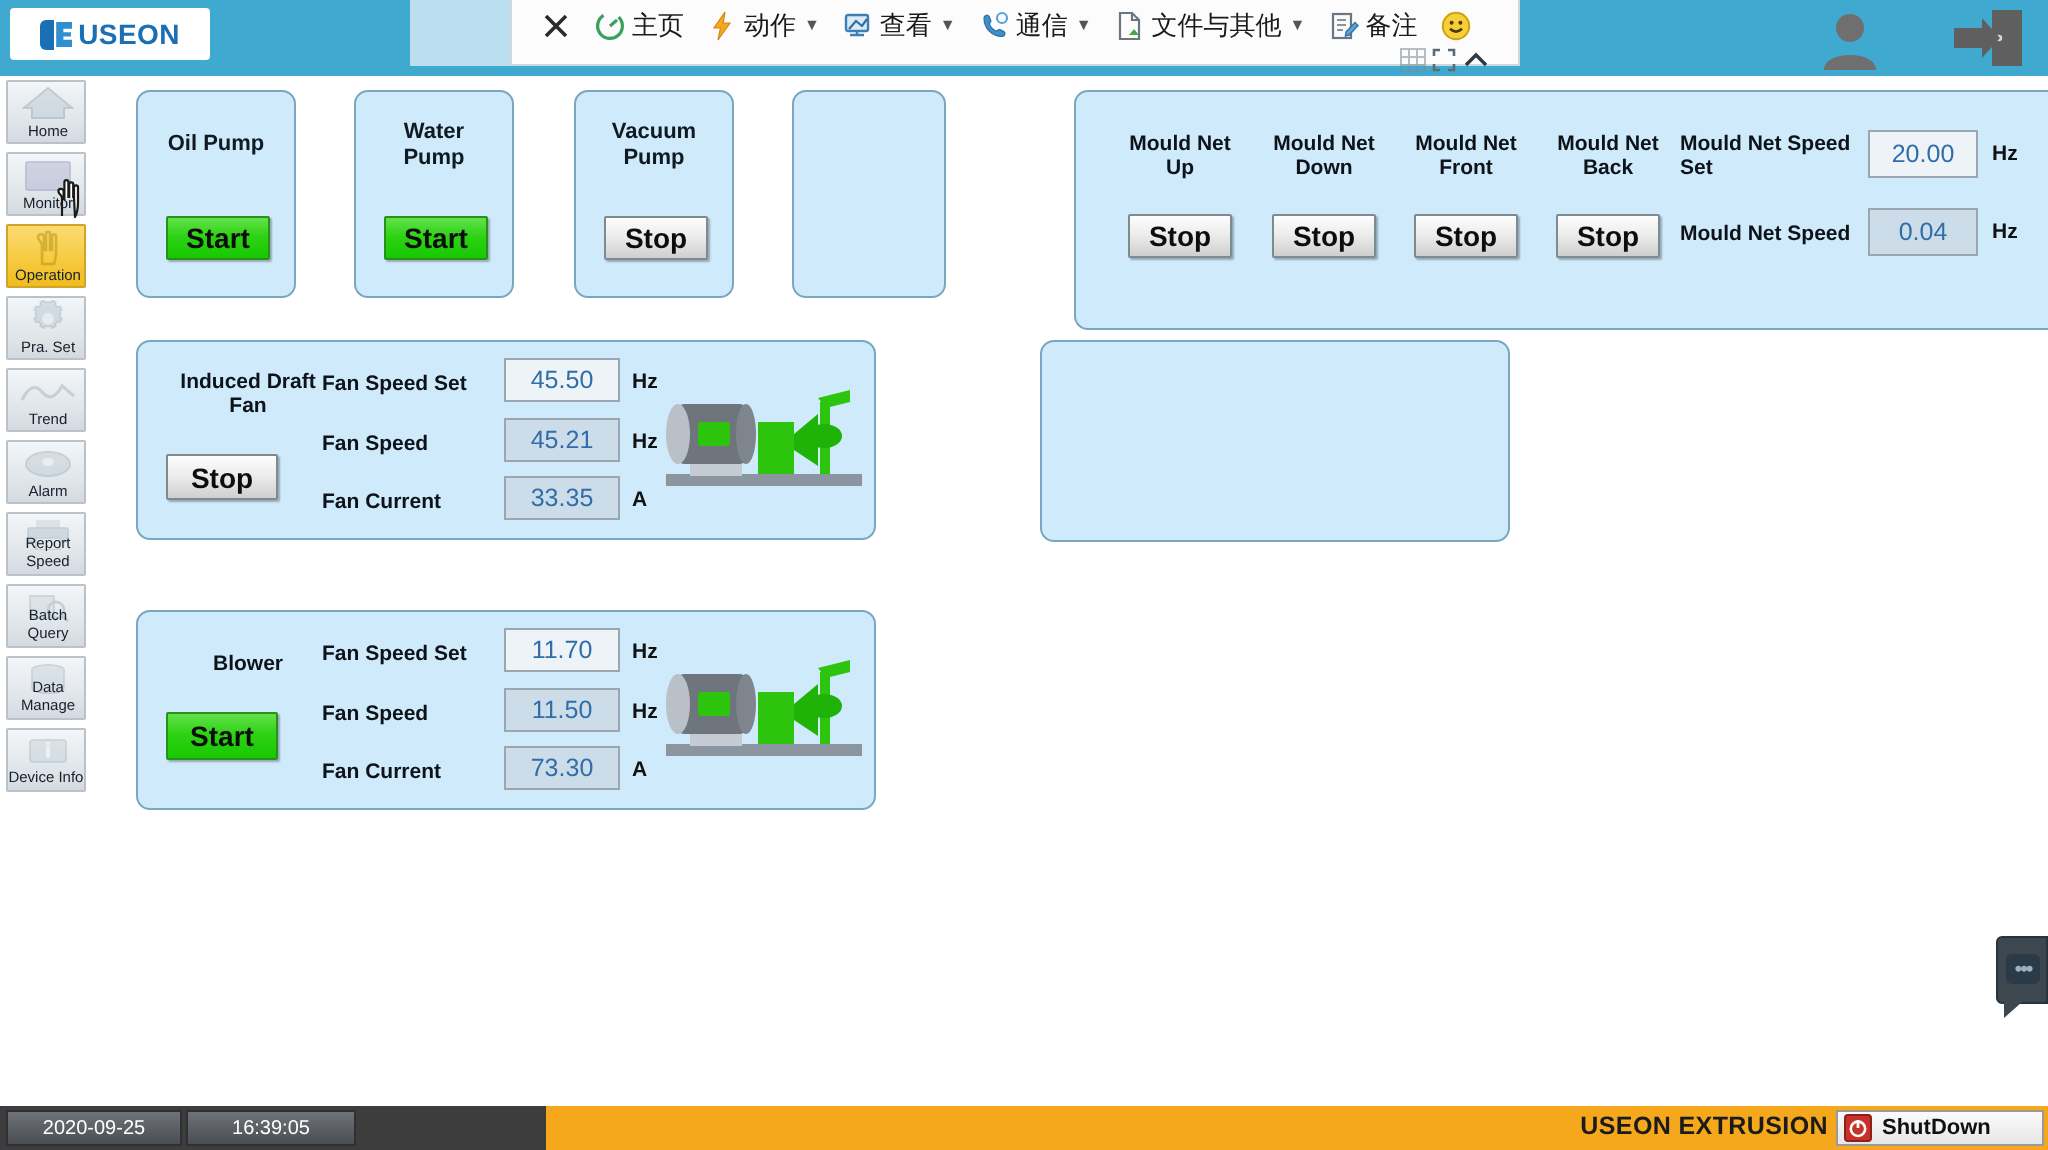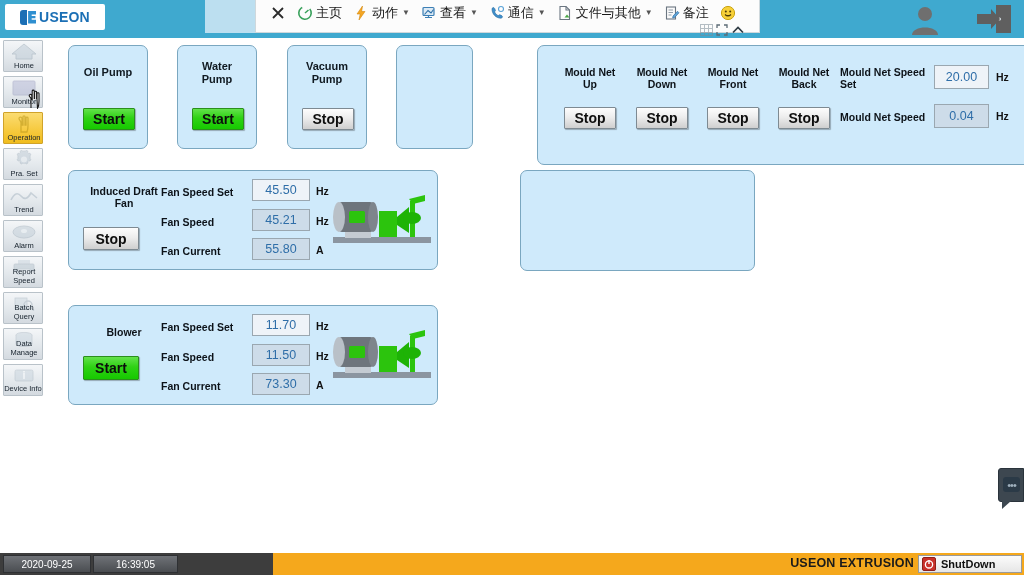--- a/index.html
+++ b/index.html
@@ -514,21 +514,21 @@
 
     <div class="flabel" style="left:92px; top:15px">Fan Speed Set</div>
     <div class="vfield setp" style="left:183px; top:8px; width:58px; height:22px">45.50</div>
     <div class="unit" style="left:247px; top:14px">Hz</div>
 
     <div class="flabel" style="left:92px; top:45px">Fan Speed</div>
     <div class="vfield read" style="left:183px; top:38px; width:58px; height:22px">45.21</div>
     <div class="unit" style="left:247px; top:44px">Hz</div>
 
     <div class="flabel" style="left:92px; top:74px">Fan Current</div>
-    <div class="vfield read" style="left:183px; top:67px; width:58px; height:22px">55.80</div>
+    <div class="vfield read" style="left:183px; top:67px; width:58px; height:22px">33.35</div>
     <div class="unit" style="left:247px; top:73px">A</div>
 
     <svg class="fan-gfx" style="left:262px; top:22px" viewBox="0 0 102 52">
       <rect x="2" y="44" width="98" height="6" fill="#8b95a0"></rect>
       <rect x="14" y="38" width="26" height="7" fill="#c4cbd2"></rect>
       <rect x="8" y="9" width="34" height="30" rx="3" fill="#6e757c"></rect>
       <ellipse cx="8" cy="24" rx="6" ry="15" fill="#b9c0c7"></ellipse>
       <ellipse cx="42" cy="24" rx="5" ry="15" fill="#7e858c"></ellipse>
       <rect x="18" y="18" width="16" height="12" rx="1.5" fill="#2cc40d"></rect>
       <rect x="48" y="18" width="18" height="26" fill="#2cc40d"></rect>

